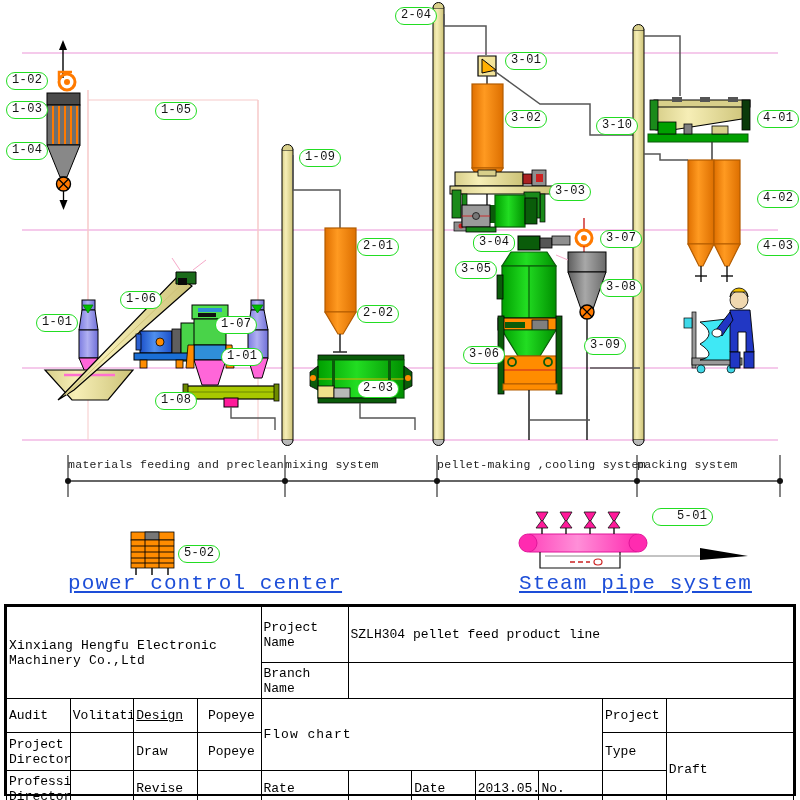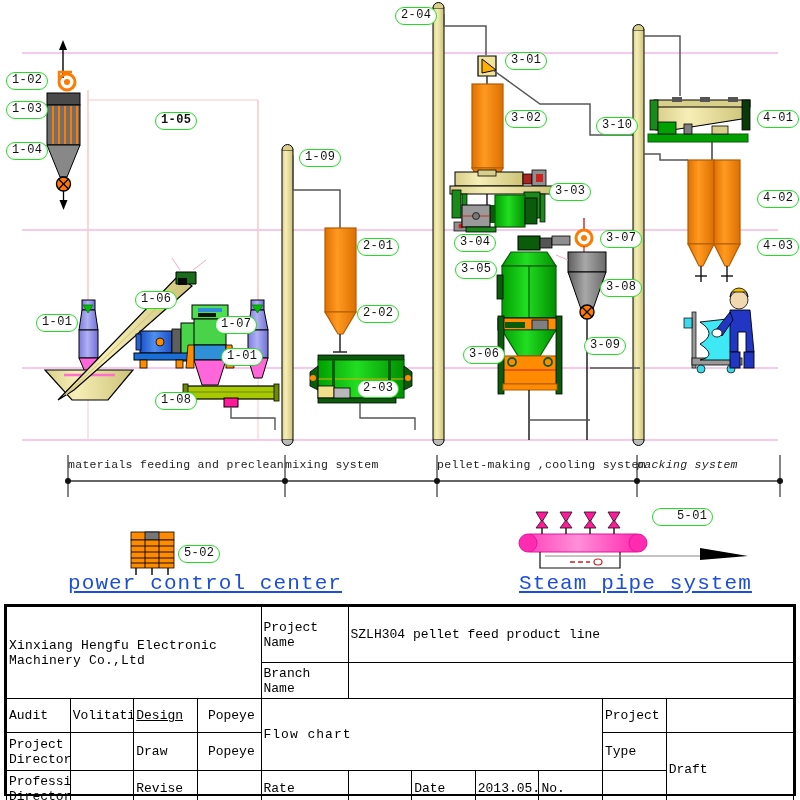--- a/index.html
+++ b/index.html
@@ -433,53 +433,53 @@
         <ellipse cx="598" cy="562" rx="4" ry="3" fill="none" stroke="#cc2222" stroke-width="1.2"></ellipse>
         <line x1="545" y1="556" x2="720" y2="556" stroke="#888" stroke-width="1"></line>
         <polygon points="700,548 748,556 700,560" fill="#000"></polygon>
       </g>
     </svg>
 
     <div id="tags">
         <div class="tag" style="left: 6px; top: 72px;">1-02</div>
         <div class="tag" style="left: 6px; top: 101px;">1-03</div>
         <div class="tag" style="left: 6px; top: 142px;">1-04</div>
-        <div class="tag" style="left: 155px; top: 112px; font-weight: bold;">1-05</div>
+        <div class="tag" style="left: 155px; top: 102px;">1-05</div>
         <div class="tag" style="left: 36px; top: 314px;">1-01</div>
-        <div class="tag" style="left: 135px; top: 291px;">1-06</div>
+        <div class="tag" style="left: 120px; top: 291px;">1-06</div>
         <div class="tag" style="left: 215px; top: 316px;">1-07</div>
         <div class="tag" style="left: 221px; top: 348px;">1-01</div>
         <div class="tag" style="left: 155px; top: 392px;">1-08</div>
         <div class="tag" style="left: 299px; top: 149px;">1-09</div>
         <div class="tag" style="left: 357px; top: 238px;">2-01</div>
         <div class="tag" style="left: 357px; top: 305px;">2-02</div>
         <div class="tag" style="left: 357px; top: 380px;">2-03</div>
         <div class="tag" style="left: 395px; top: 7px;">2-04</div>
         <div class="tag" style="left: 505px; top: 52px;">3-01</div>
         <div class="tag" style="left: 505px; top: 110px;">3-02</div>
         <div class="tag" style="left: 549px; top: 183px;">3-03</div>
-        <div class="tag" style="left: 454px; top: 234px;">3-04</div>
+        <div class="tag" style="left: 473px; top: 234px; border-radius: 8px;">3-04</div>
         <div class="tag" style="left: 455px; top: 261px;">3-05</div>
         <div class="tag" style="left: 455px; top: 346px; margin-left: 8px;">3-06</div>
         <div class="tag" style="left: 600px; top: 230px;">3-07</div>
         <div class="tag" style="left: 600px; top: 279px;">3-08</div>
         <div class="tag" style="left: 584px; top: 308px; margin-top: 29px;">3-09</div>
         <div class="tag" style="left: 596px; top: 117px;">3-10</div>
         <div class="tag" style="left: 757px; top: 110px;">4-01</div>
         <div class="tag" style="left: 757px; top: 190px;">4-02</div>
         <div class="tag" style="left: 757px; top: 238px;">4-03</div>
         <div class="tag" style="left: 178px; top: 545px;">5-02</div>
         <div class="tag" style="left: 652px; top: 508px; padding-left: 24px;">5-01</div>
       </div>
 
     <div id="seclabels">
         <div class="seclabel" style="left: 68px; width: 217px; top: 458px;">materials feeding and preclean</div>
         <div class="seclabel" style="left: 285px; width: 152px; top: 458px;">mixing system</div>
         <div class="seclabel" style="left: 437px; width: 200px; top: 458px;">pellet-making ,cooling  system</div>
-        <div class="seclabel" style="left: 637px; width: 143px; top: 458px; font-style: italic;">packing system</div>
+        <div class="seclabel" style="left: 637px; width: 143px; top: 458px;">packing system</div>
       </div>
 
     <div id="captions">
         <div class="capt" style="left: 68px; top: 572px;">power control center</div>
         <div class="capt" style="left: 519px; top: 572px;">Steam pipe system</div>
       </div>
   </div>
 
   <div id="titleblock">
     <table>

